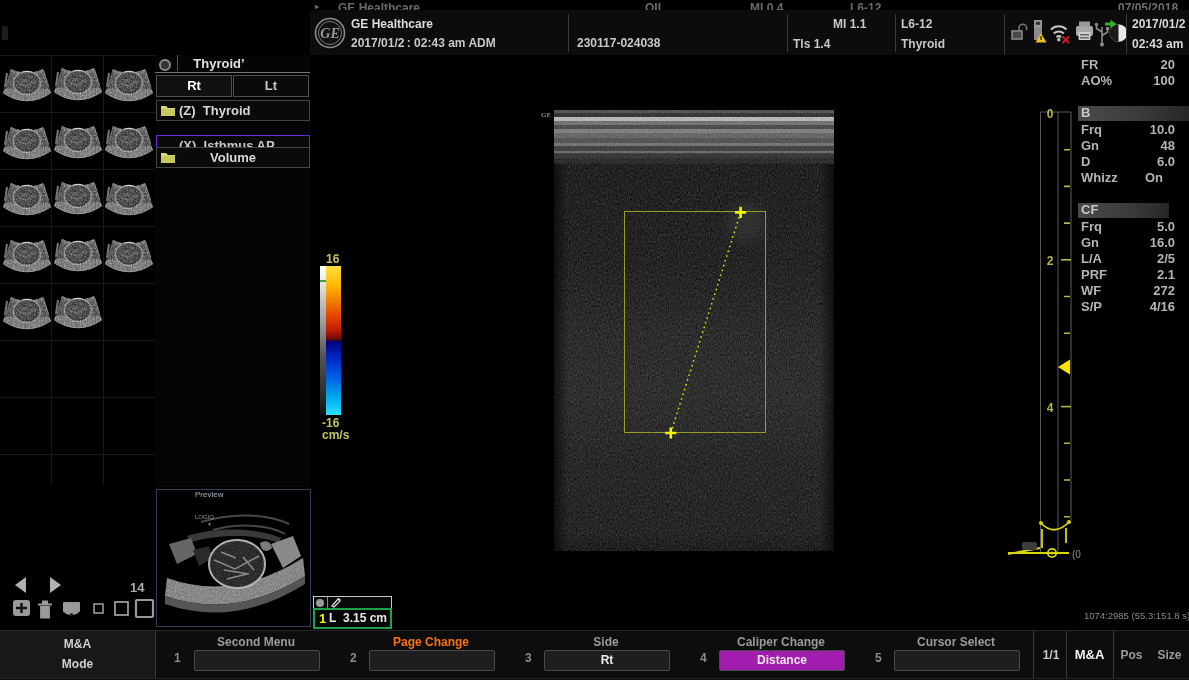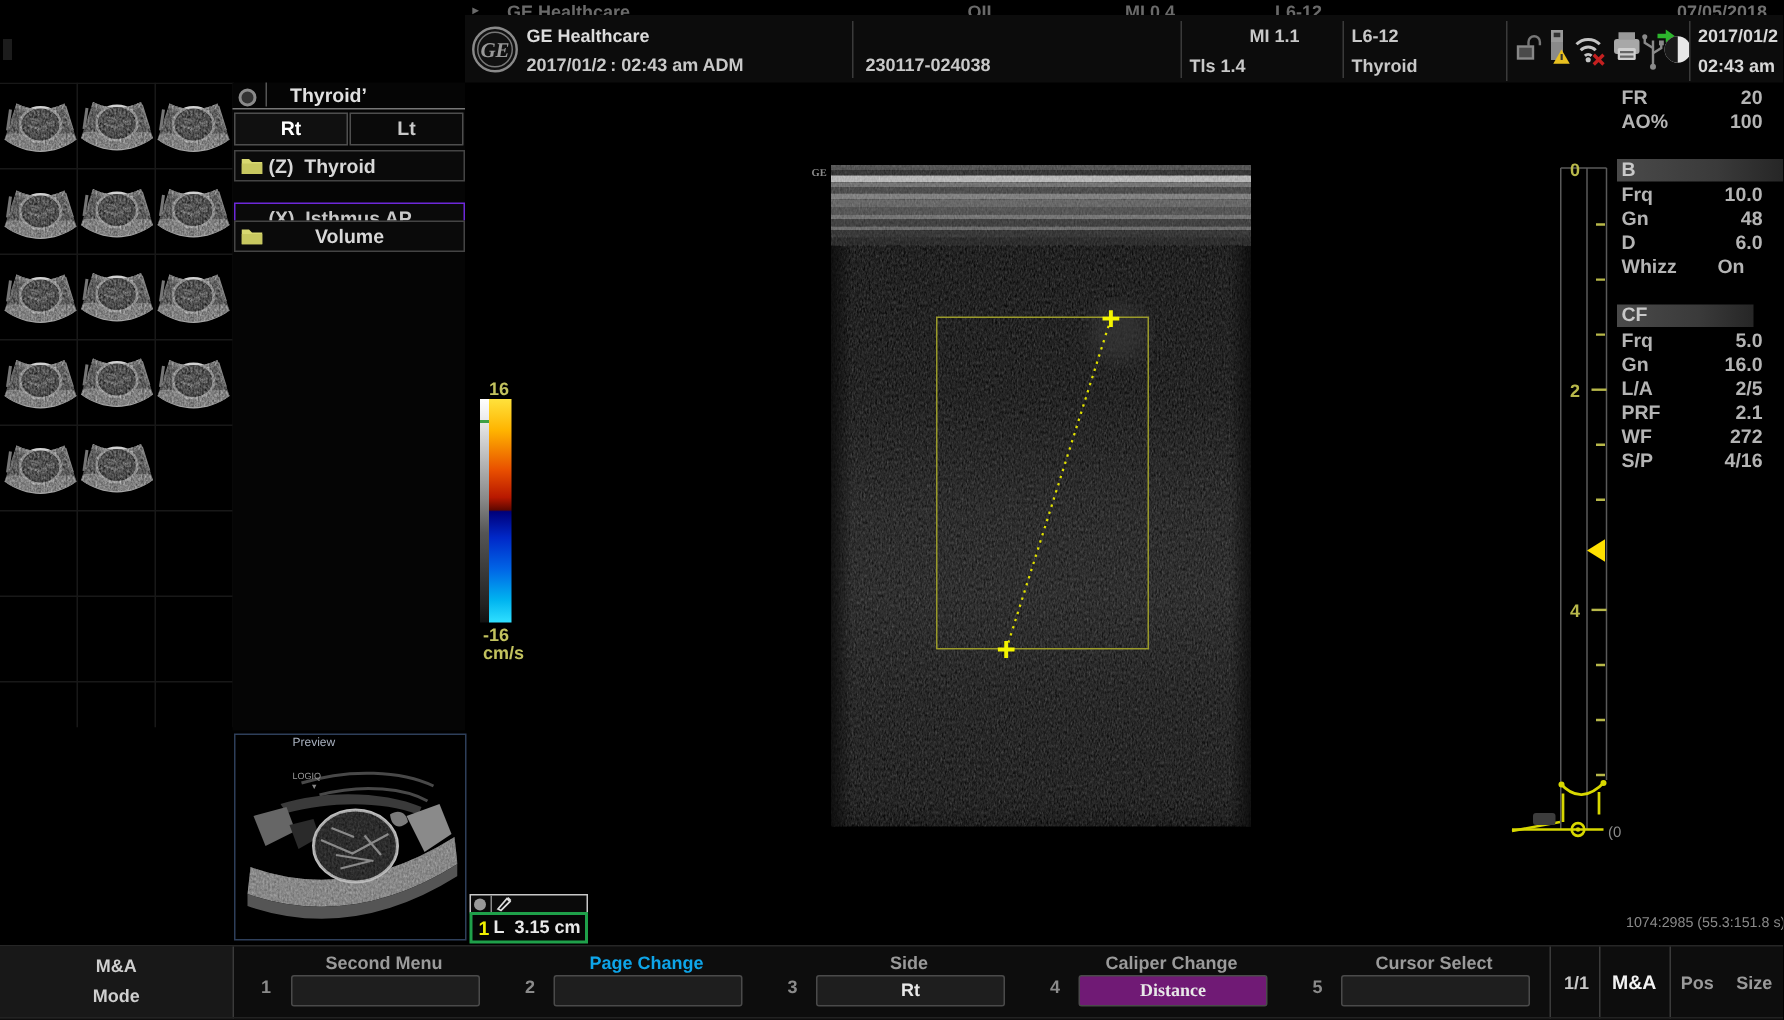--- a/index.html
+++ b/index.html
@@ -198,20 +198,46 @@
       <path d="M64 77 l20 -5"></path>
       <path d="M80 55 l11 13"></path>
       <path d="M61 68 l25 4"></path>
     </g>
     <path d="M97 41 c6 -4,11 -1,12 5 c-5 5,-11 4,-12 -5" fill="#7a7a7a"></path>
     <text x="32" y="17" font-size="6" fill="#999" font-family="Liberation Sans,sans-serif">LOGIQ</text>
     <text x="44" y="24" font-size="5" fill="#888" font-family="Liberation Sans,sans-serif">▼</text>
   </svg>
 </div>
 
+<div id="clipctl" class="abs" style="left:0;top:560px;width:155px;height:68px;color:#999;">
+  <svg class="abs" style="left:10px;top:16px;" width="60" height="18" viewBox="0 0 60 18">
+    <path d="M16 1 L5 9 L16 17 Z" fill="#b0b0b0"></path>
+    <path d="M40 1 L51 9 L40 17 Z" fill="#b0b0b0"></path>
+  </svg>
+  <span class="abs" style="left:130px;top:20px;font-weight:bold;font-size:13px;color:#aaa;">14</span>
+  <svg class="abs" style="left:8px;top:38px;" width="147" height="24" viewBox="0 0 147 24">
+    <g fill="none" stroke="#9a9a9a" stroke-width="2">
+
+      <rect x="6" y="3" width="15" height="14" rx="2" fill="#9a9a9a"></rect>
+      <path d="M8 10 h11 M13.5 5 v10" stroke="#111" stroke-width="2.4"></path>
+
+      <path d="M30 6.5 h14 M33 8 v11.5 h8 V8" fill="#9a9a9a" stroke-width="1.8"></path>
+      <rect x="35" y="3.5" width="4" height="2.5" fill="#9a9a9a"></rect>
+          <path d="M33 8 h8 v11.5 h-8 z" fill="#9a9a9a" stroke="none"></path>
+
+      <rect x="55" y="4" width="17" height="10" rx="1" fill="#9a9a9a" stroke="none"></rect>
+      <path d="M56 14 a 9 7 0 0 0 15 0 z" fill="#9a9a9a" stroke="none"></path>
+      <circle cx="63.5" cy="16.5" r="1.6" fill="#222" stroke="none"></circle>
+
+      <rect x="86" y="6" width="9" height="9" stroke-width="1.6"></rect>
+      <rect x="107" y="4" width="13" height="13" stroke-width="1.8"></rect>
+      <rect x="128" y="2" width="17" height="17" stroke-width="2.2" rx="1"></rect>
+    </g>
+  </svg>
+</div>
 
 <div id="clipctl" class="abs"></div>
 
 <div id="colorbar" class="abs" style="left:312px;top:252px;width:50px;height:190px;color:#c2c25e;font-weight:bold;font-size:12px;">
   <span class="abs" style="left:14px;top:0px;">16</span>
   <div class="abs" style="left:8px;top:14px;width:6px;height:149px;background:linear-gradient(#fff,#eee 8%,#888 45%,#555 60%,#222 92%,#111);"></div>
   <div class="abs" style="left:8px;top:28px;width:6px;height:2px;background:#3fa045;"></div>
   <div class="abs" style="left:14px;top:14px;width:15px;height:149px;background:linear-gradient(#ffe23c,#ffb400 14%,#e84e00 32%,#b81800 44%,#600800 49.6%,#00007a 50.4%,#0028c8 62%,#0064e6 76%,#00b4f0 90%,#30e0ff);"></div>
   <span class="abs" style="left:10px;top:164px;">-16</span>
   <span class="abs" style="left:10px;top:176px;">cm/s</span>
@@ -372,28 +398,28 @@
 <div id="bottombar" class="abs" style="left:0;top:630px;width:1189px;height:50px;background:#0d0d0d;border-top:1px solid #262626;font-weight:bold;">
   <div class="abs" style="left:0;top:0;width:155px;height:48px;background:#181818;"></div>
   <span class="abs" style="left:0px;top:6px;width:155px;text-align:center;color:#cfcfcf;font-size:12px;">M&amp;A</span>
   <span class="abs" style="left:0px;top:26px;width:155px;text-align:center;color:#cfcfcf;font-size:12px;">Mode</span>
   <div class="abs" style="left:155px;top:0;width:1px;height:48px;background:#3a3a3a;"></div>
 
   <span class="abs" style="left:174px;top:20px;color:#8a8a8a;font-size:12px;">1</span>
   <span class="abs" style="left:194px;top:4px;width:124px;text-align:center;color:#9a9a9a;font-size:12px;">Second Menu</span>
   <div class="abs" style="left:194px;top:19px;width:124px;height:19px;background:#1e1e1e;border:1px solid #4a4a4a;border-radius:2px;"></div>
   <span class="abs" style="left:350px;top:20px;color:#8a8a8a;font-size:12px;">2</span>
-  <span class="abs" style="left:369px;top:4px;width:124px;text-align:center;color:#0ea5e9;font-size:12px;">Page Change</span>
+  <span class="abs" style="left:369px;top:4px;width:124px;text-align:center;color:#f97316;font-size:12px;">Page Change</span>
   <div class="abs" style="left:369px;top:19px;width:124px;height:19px;background:#1e1e1e;border:1px solid #4a4a4a;border-radius:2px;"></div>
   <span class="abs" style="left:525px;top:20px;color:#8a8a8a;font-size:12px;">3</span>
   <span class="abs" style="left:544px;top:4px;width:124px;text-align:center;color:#9a9a9a;font-size:12px;">Side</span>
   <div class="abs" style="left:544px;top:19px;width:124px;height:19px;background:#1e1e1e;border:1px solid #4a4a4a;border-radius:2px;text-align:center;line-height:19px;color:#e8e8e8;font-size:12px;">Rt</div>
   <span class="abs" style="left:700px;top:20px;color:#8a8a8a;font-size:12px;">4</span>
   <span class="abs" style="left:719px;top:4px;width:124px;text-align:center;color:#9a9a9a;font-size:12px;">Caliper Change</span>
-  <div class="abs" style="left:719px;top:19px;width:124px;height:19px;background:#701a75;border:1px solid #4a4a4a;border-radius:2px;text-align:center;line-height:19px;color:#e8e8e8;font-size:12px;font-family:Liberation Serif, serif;">Distance</div>
+  <div class="abs" style="left:719px;top:19px;width:124px;height:19px;background:#a21caf;border:1px solid #4a4a4a;border-radius:2px;text-align:center;line-height:19px;color:#e8e8e8;font-size:12px;">Distance</div>
   <span class="abs" style="left:875px;top:20px;color:#8a8a8a;font-size:12px;">5</span>
   <span class="abs" style="left:894px;top:4px;width:124px;text-align:center;color:#9a9a9a;font-size:12px;">Cursor Select</span>
   <div class="abs" style="left:894px;top:19px;width:124px;height:19px;background:#1e1e1e;border:1px solid #4a4a4a;border-radius:2px;"></div>
 
   <div class="abs" style="left:1033px;top:0;width:1px;height:48px;background:#3a3a3a;"></div>
   <span class="abs" style="left:1036px;top:17px;width:30px;text-align:center;color:#c8c8c8;font-size:12px;">1/1</span>
   <div class="abs" style="left:1066px;top:0;width:1px;height:48px;background:#3a3a3a;"></div>
   <span class="abs" style="left:1066px;top:16px;width:47px;text-align:center;color:#f2f2f2;font-size:13px;">M&amp;A</span>
   <div class="abs" style="left:1113px;top:0;width:1px;height:48px;background:#3a3a3a;"></div>
   <span class="abs" style="left:1113px;top:17px;width:37px;text-align:center;color:#9a9a9a;font-size:12px;">Pos</span>

